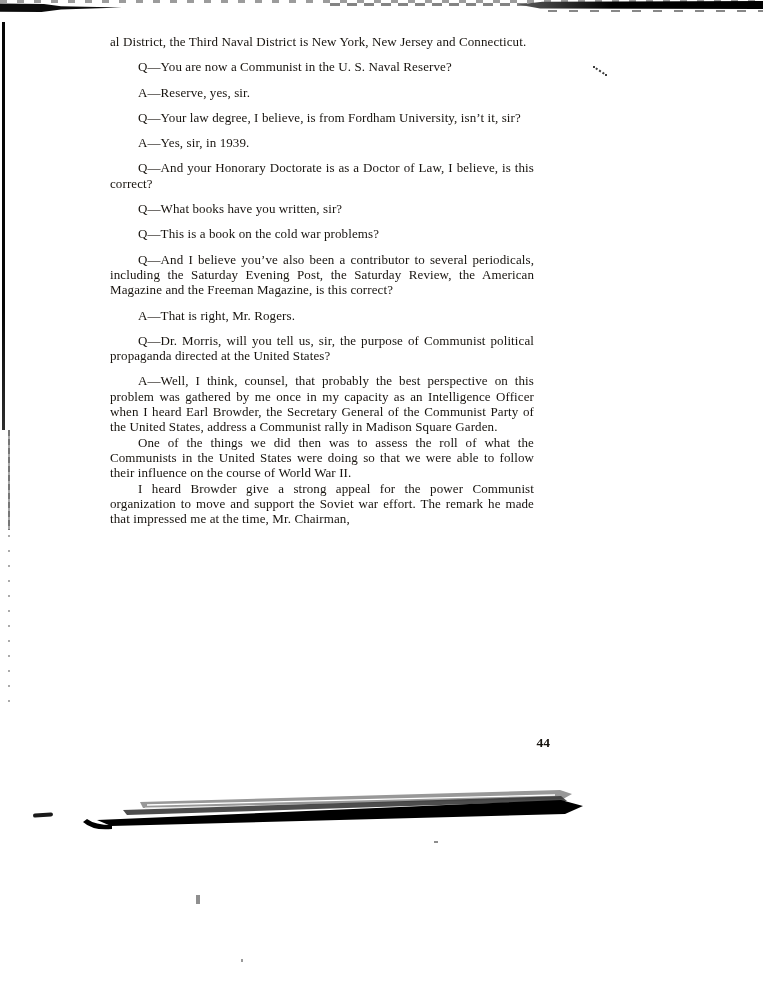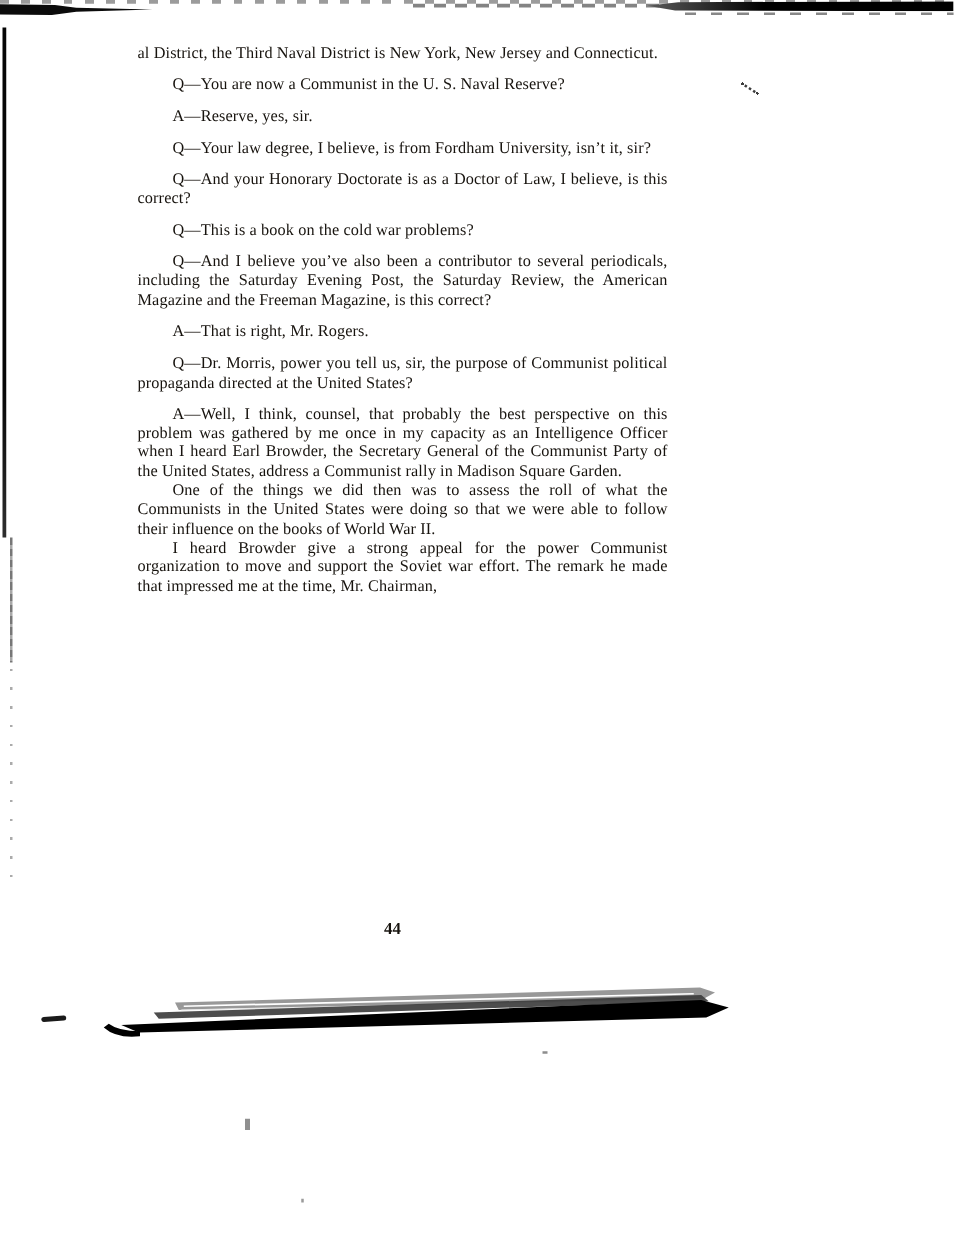--- a/index.html
+++ b/index.html
@@ -29,24 +29,24 @@
     letter-spacing: 0.1px;
   }
   .text-block p { margin: 0; }
   .text-block p.continuation { text-indent: 0; margin-top: 0; }
   .text-block p.question,
   .text-block p.answer { text-indent: 28px; margin-top: 10px; }
   .text-block p.answer-continuation { text-indent: 28px; margin-top: 0; }
 
   .page-number {
     position: absolute;
-    left: 102px;
+    left: 126px;
     top: 735px;
     width: 424px;
-    text-align: center;
+    text-align: right;
     color: #17130e;
     font-weight: bold;
     font-size: 13.5px;
   }
 
   
   .top-dashes {
     position: absolute;
     left: 0; top: 0;
     width: 763px; height: 3px;
@@ -156,23 +156,25 @@
 
 <div class="speck-a"></div>
 <div class="speck-b"></div>
 <div class="speck-c"></div>
 
 <div class="text-block">
   <p class="continuation">al District, the Third Naval District is New York, New Jersey and Connecticut.</p>
   <p class="question">Q—You are now a Communist in the U. S. Naval Reserve?</p>
   <p class="answer">A—Reserve, yes, sir.</p>
   <p class="question">Q—Your law degree, I believe, is from Fordham University, isn’t it, sir?</p>
+  <p class="answer">A—Yes, sir, in 1939.</p>
   <p class="question">Q—And your Honorary Doctorate is as a Doctor of Law, I believe, is this correct?</p>
+  <p class="question">Q—What books have you written, sir?</p>
   <p class="question">Q—This is a book on the cold war problems?</p>
   <p class="question">Q—And I believe you’ve also been a contributor to several periodicals, including the Saturday Evening Post, the Saturday Review, the American Magazine and the Freeman Magazine, is this correct?</p>
   <p class="answer">A—That is right, Mr. Rogers.</p>
-  <p class="question">Q—Dr. Morris, power you tell us, sir, the purpose of Communist political propaganda directed at the United States?</p>
+  <p class="question">Q—Dr. Morris, will you tell us, sir, the purpose of Communist political propaganda directed at the United States?</p>
   <p class="answer">A—Well, I think, counsel, that probably the best perspective on this problem was gathered by me once in my capacity as an Intelligence Officer when I heard Earl Browder, the Secretary General of the Communist Party of the United States, address a Communist rally in Madison Square Garden.</p>
-  <p class="answer-continuation">One of the things we did then was to assess the roll of what the Communists in the United States were doing so that we were able to follow their influence on the books of World War II.</p>
+  <p class="answer-continuation">One of the things we did then was to assess the roll of what the Communists in the United States were doing so that we were able to follow their influence on the course of World War II.</p>
   <p class="answer-continuation">I heard Browder give a strong appeal for the power Communist organization to move and support the Soviet war effort. The remark he made that impressed me at the time, Mr. Chairman,</p>
 </div>
 
 <div class="page-number">44</div>
 
 </body></html>

